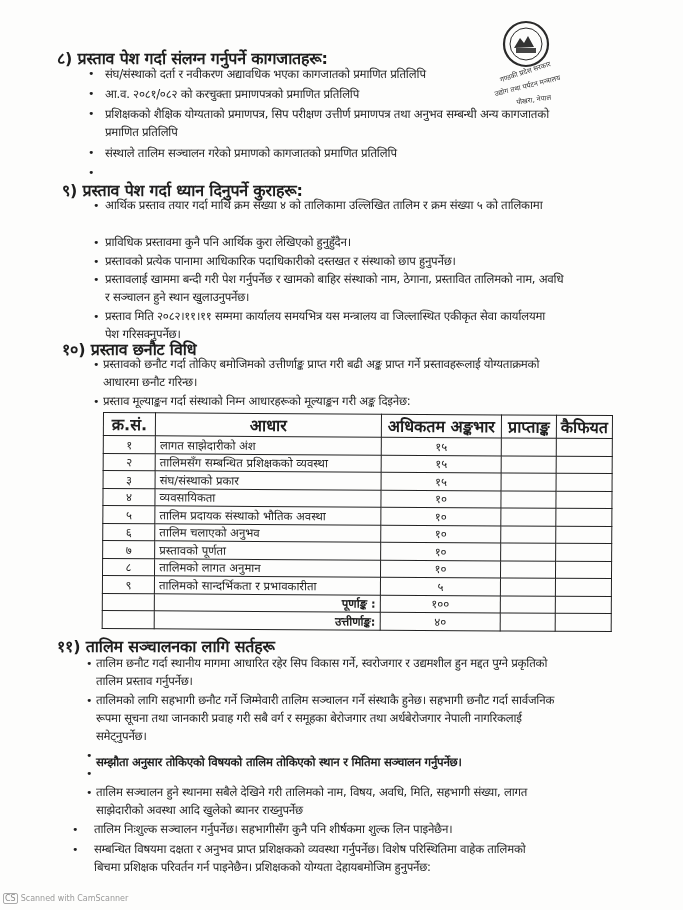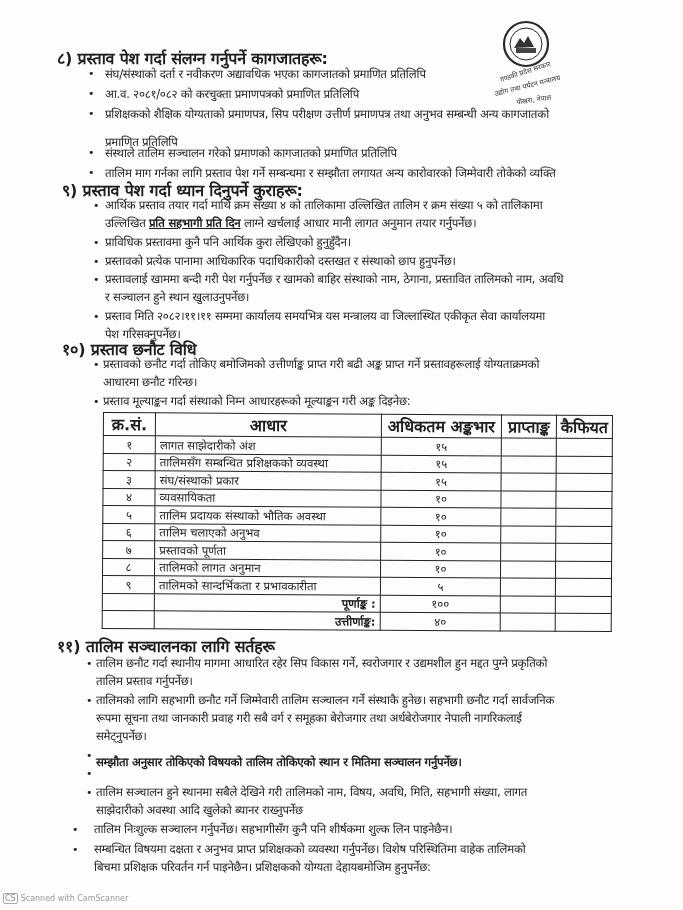--- a/index.html
+++ b/index.html
@@ -48,33 +48,31 @@
   <div class="sec-title" style="left:57px; top:47px;">८) प्रस्ताव पेश गर्दा संलग्न गर्नुपर्ने कागजातहरू:</div>
 
   <span class="bullet" style="left:88px; top:67px;">•</span>
   <div class="line" style="left:105px; top:66px;">संघ/संस्थाको दर्ता र नवीकरण अद्यावधिक भएका कागजातको प्रमाणित प्रतिलिपि</div>
 
   <span class="bullet" style="left:88px; top:87px;">•</span>
   <div class="line" style="left:105px; top:86px;">आ.व. २०८१/०८२ को करचुक्ता प्रमाणपत्रको प्रमाणित प्रतिलिपि</div>
 
   <span class="bullet" style="left:88px; top:107px;">•</span>
   <div class="line" style="left:105px; top:106px;">प्रशिक्षकको शैक्षिक योग्यताको प्रमाणपत्र, सिप परीक्षण उत्तीर्ण प्रमाणपत्र तथा अनुभव सम्बन्धी अन्य कागजातको</div>
-  <div class="line" style="left:105px; top:124px;margin-top:10px;">प्रमाणित प्रतिलिपि</div>
+  <div class="line" style="left:105px; top:124px;">प्रमाणित प्रतिलिपि</div>
 
   <span class="bullet" style="left:88px; top:146px;">•</span>
   <div class="line" style="left:105px; top:145px;">संस्थाले तालिम सञ्चालन गरेको प्रमाणको कागजातको प्रमाणित प्रतिलिपि</div>
 
   <span class="bullet" style="left:88px; top:166px;">•</span>
-  <div class="line" style="left:105px; top:165px;">तालिम माग गर्नका लागि प्रस्ताव पेश गर्ने सम्बन्धमा र सम्झौता लगायत अन्य कारोवारको जिम्मेवारी तोकेको व्यक्ति</div>
 
   <div class="sec-title" style="left:62px; top:179px;">९) प्रस्ताव पेश गर्दा ध्यान दिनुपर्ने कुराहरू:</div>
 
   <span class="bullet" style="left:93px; top:199px;">•</span>
   <div class="line" style="left:105px; top:197px;">आर्थिक प्रस्ताव तयार गर्दा माथि क्रम संख्या ४ को तालिकामा उल्लिखित तालिम र क्रम संख्या ५ को तालिकामा</div>
-  <div class="line" style="left:105px; top:215px;"><span>उल्लिखित </span><span class="u">प्रति सहभागी प्रति दिन</span><span> लाग्ने खर्चलाई आधार मानी लागत अनुमान तयार गर्नुपर्नेछ।</span></div>
 
   <span class="bullet" style="left:93px; top:236px;">•</span>
   <div class="line" style="left:105px; top:234px;">प्राविधिक प्रस्तावमा कुनै पनि आर्थिक कुरा लेखिएको हुनुहुँदैन।</div>
 
   <span class="bullet" style="left:93px; top:255px;">•</span>
   <div class="line" style="left:105px; top:253px;">प्रस्तावको प्रत्येक पानामा आधिकारिक पदाधिकारीको दस्तखत र संस्थाको छाप हुनुपर्नेछ।</div>
 
   <span class="bullet" style="left:93px; top:273px;">•</span>
   <div class="line" style="left:105px; top:271px;">प्रस्तावलाई खाममा बन्दी गरी पेश गर्नुपर्नेछ र खामको बाहिर संस्थाको नाम, ठेगाना, प्रस्तावित तालिमको नाम, अवधि</div>
   <div class="line" style="left:105px; top:289px;">र सञ्चालन हुने स्थान खुलाउनुपर्नेछ।</div>

